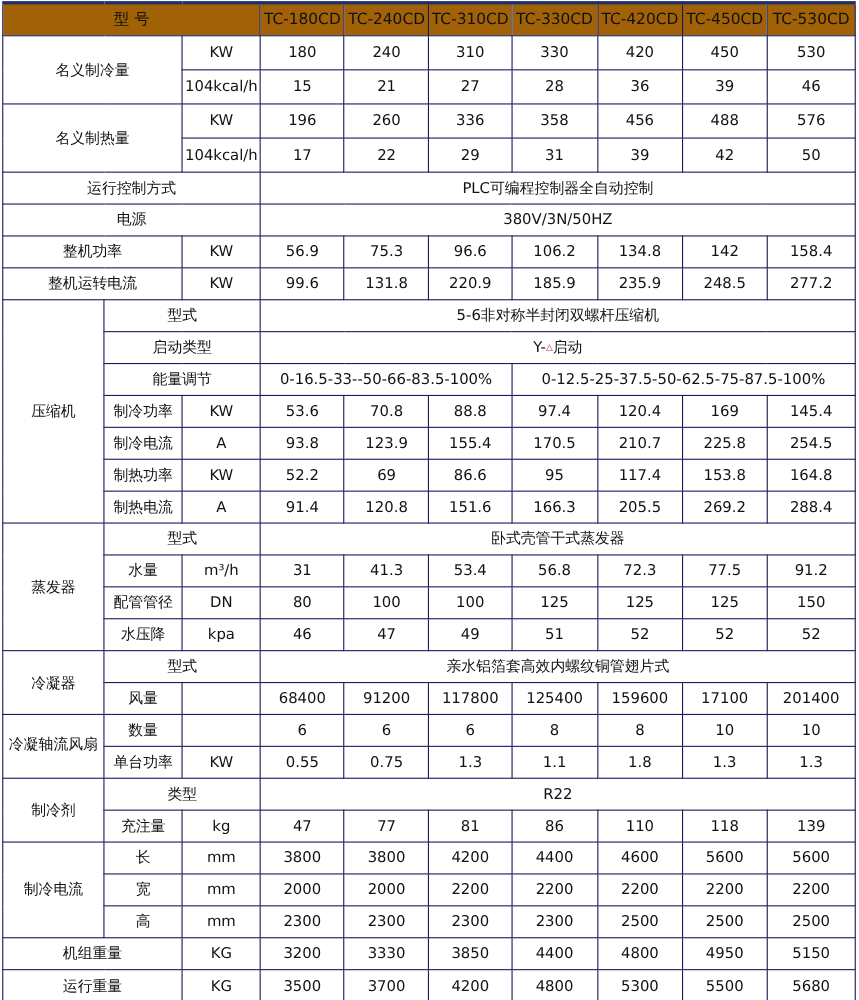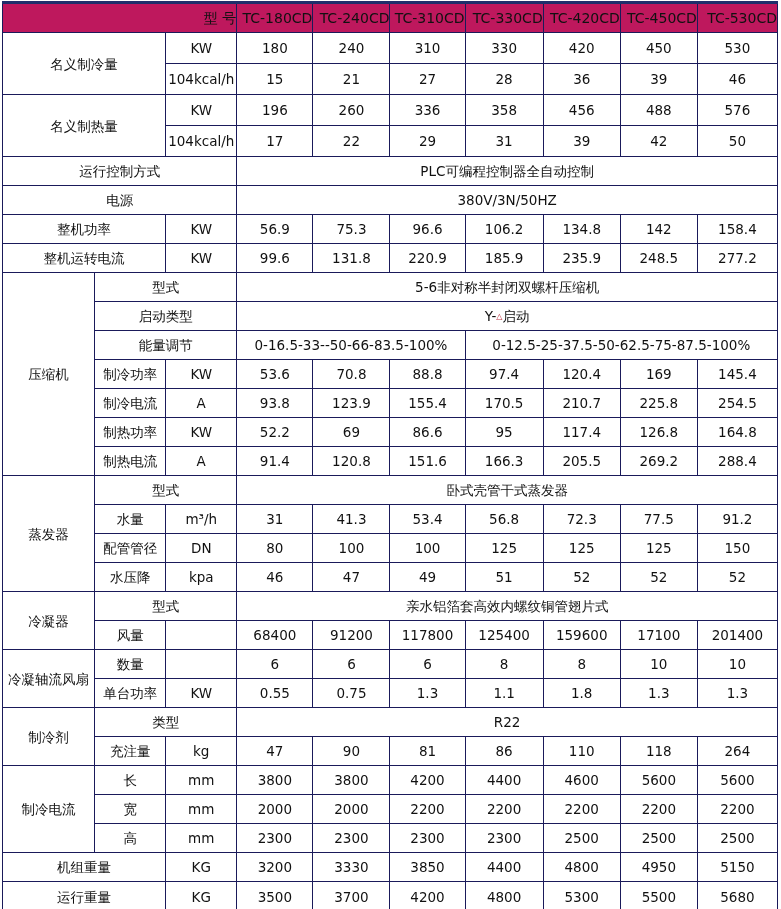--- a/index.html
+++ b/index.html
@@ -16,22 +16,22 @@
   .spec-table td {
     border: 1px solid #1a1a5a;
     text-align: center;
     vertical-align: middle;
     padding: 0;
     height: 28px;
     white-space: nowrap;
     overflow: hidden;
     line-height: 16px;
   }
-  .spec-table tr.hdr td { background: #be185d; height: 28px; font-size: 14px; text-align: right; }
-  .spec-table td.wrap { white-space: normal; line-height: 26px; }
+  .spec-table tr.hdr td { background: #a16207; height: 28px; font-size: 14px; }
+  .spec-table td.wrap { white-space: normal; line-height: 26px; font-family: Liberation Mono, monospace; }
   .spec-table tr.r30 td { height: 30px; }
   .tri { font-size: 8px; color: #c03040; vertical-align: 2px; }
 </style>
 </head>
 <body>
 
 <table class="spec-table">
   <colgroup>
     <col style="width:92px">
       <col style="width:71px">
@@ -172,21 +172,21 @@
     <td>254.5</td>
   </tr>
   <tr>
     <td>制热功率</td>
     <td>KW</td>
     <td>52.2</td>
     <td>69</td>
     <td>86.6</td>
     <td>95</td>
     <td>117.4</td>
-    <td>126.8</td>
+    <td>153.8</td>
     <td>164.8</td>
   </tr>
   <tr>
     <td>制热电流</td>
     <td>A</td>
     <td>91.4</td>
     <td>120.8</td>
     <td>151.6</td>
     <td>166.3</td>
     <td>205.5</td>
@@ -276,26 +276,26 @@
 
   <tr>
     <td rowspan="2">制冷剂</td>
     <td colspan="2">类型</td>
     <td colspan="7">R22</td>
   </tr>
   <tr>
     <td>充注量</td>
     <td>kg</td>
     <td>47</td>
-    <td>90</td>
+    <td>77</td>
     <td>81</td>
     <td>86</td>
     <td>110</td>
     <td>118</td>
-    <td>264</td>
+    <td>139</td>
   </tr>
 
   <tr>
     <td rowspan="3">制冷电流</td>
     <td>长</td>
     <td>mm</td>
     <td>3800</td>
     <td>3800</td>
     <td>4200</td>
     <td>4400</td>

